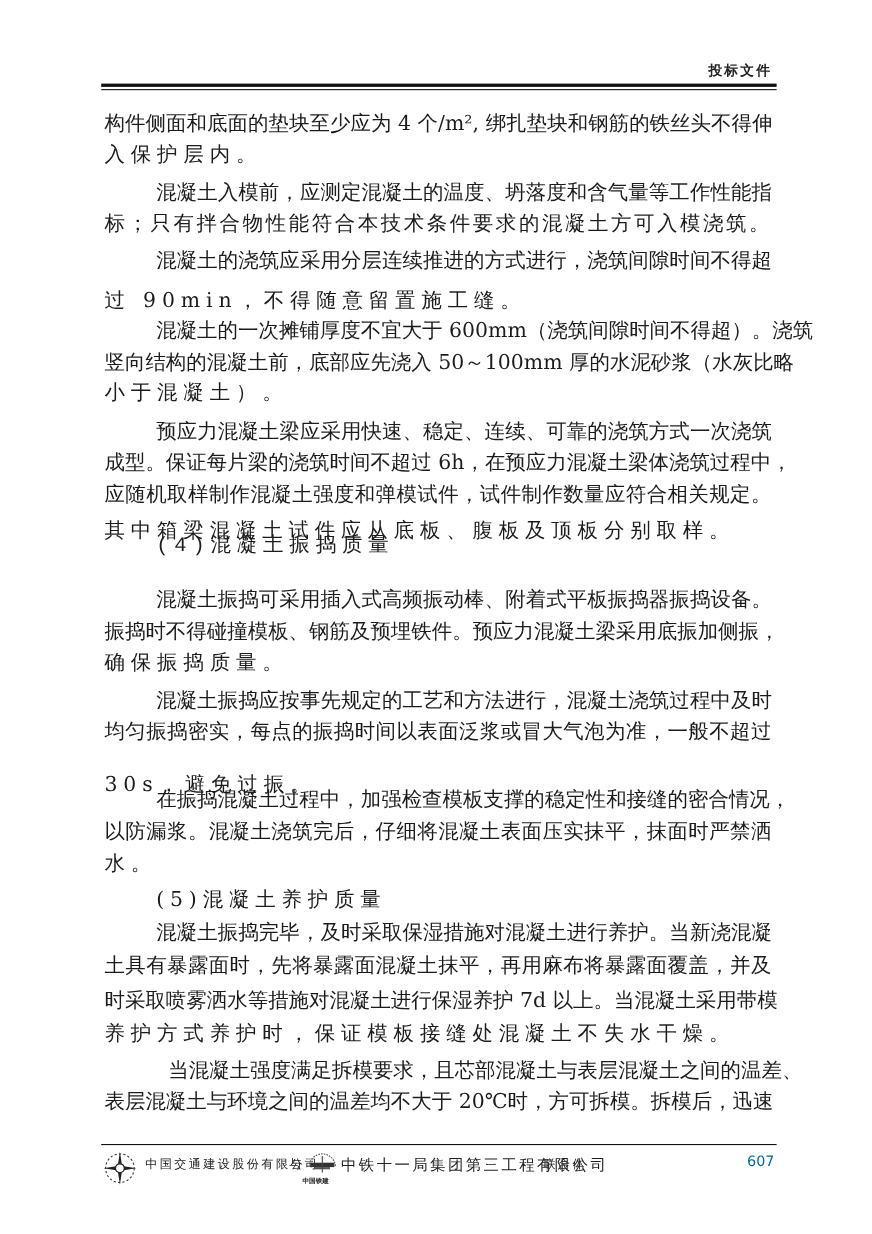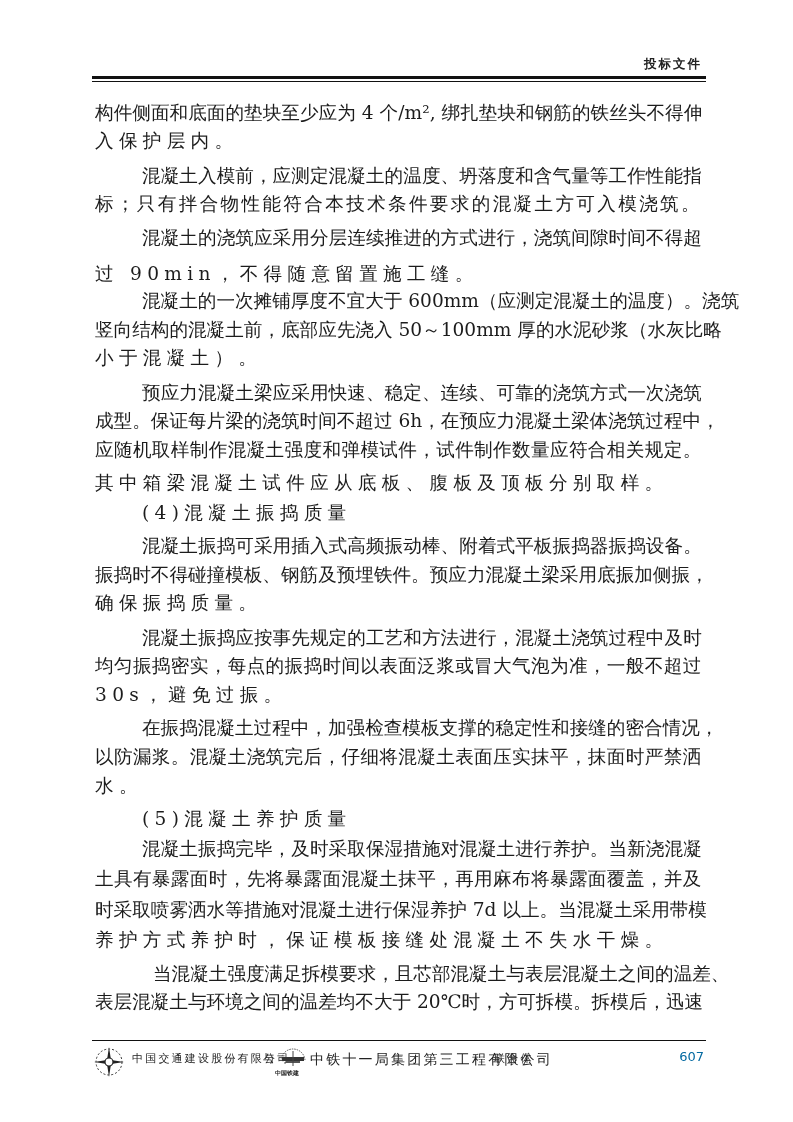--- a/index.html
+++ b/index.html
@@ -40,34 +40,34 @@
 <div class="rule-thick"></div>
 <div class="rule-thin"></div>
 
 <div class="body" id="body">
     <div class="line tighter" style="top: 100px; letter-spacing: 0.0351351px;">构件侧面和底面的垫块至少应为 4 个/m², 绑扎垫块和钢筋的铁丝头不得伸</div>
     <div class="line" style="top: 128px;">入保护层内。</div>
     <div class="line indent" style="top: 163px; letter-spacing: 0.0666667px;">混凝土入模前，应测定混凝土的温度、坍落度和含气量等工作性能指</div>
     <div class="line" style="top: 191px; letter-spacing: 2.33448px;">标；只有拌合物性能符合本技术条件要求的混凝土方可入模浇筑。</div>
     <div class="line indent" style="top: 225px; letter-spacing: 0.0666667px;">混凝土的浇筑应采用分层连续推进的方式进行，浇筑间隙时间不得超</div>
     <div class="line" style="top: 261px;">过 90min，不得随意留置施工缝。</div>
-    <div class="line indent tight" style="top: 288px; letter-spacing: 0px;">混凝土的一次摊铺厚度不宜大于 600mm（应测定混凝土的温度）。浇筑</div>
+    <div class="line indent tight" style="top: 288px; letter-spacing: 0px;">混凝土的一次摊铺厚度不宜大于 600mm（浇筑间隙时间不得超）。浇筑</div>
     <div class="line tighter" style="top: 317px; letter-spacing: 0px;">竖向结构的混凝土前，底部应先浇入 50～100mm 厚的水泥砂浆（水灰比略</div>
     <div class="line" style="top: 345px;">小于混凝土）。</div>
     <div class="line indent" style="top: 380px; letter-spacing: 0.0666667px;">预应力混凝土梁应采用快速、稳定、连续、可靠的浇筑方式一次浇筑</div>
     <div class="line tighter" style="top: 408px; letter-spacing: 0px;">成型。保证每片梁的浇筑时间不超过 6h，在预应力混凝土梁体浇筑过程中，</div>
     <div class="line" style="top: 437px; letter-spacing: 0.3625px;">应随机取样制作混凝土强度和弹模试件，试件制作数量应符合相关规定。</div>
     <div class="line" style="top: 470px;">其中箱梁混凝土试件应从底板、腹板及顶板分别取样。</div>
-    <div class="line indent" style="top: 500px;">(4)混凝土振捣质量</div>
+    <div class="line indent" style="top: 484px; font-family: Liberation Mono, monospace;">(4)混凝土振捣质量</div>
     <div class="line indent" style="top: 533px; letter-spacing: 0.0666667px;">混凝土振捣可采用插入式高频振动棒、附着式平板振捣器振捣设备。</div>
     <div class="line tight" style="top: 562px; letter-spacing: 0px;">振捣时不得碰撞模板、钢筋及预埋铁件。预应力混凝土梁采用底振加侧振，</div>
     <div class="line" style="top: 590px;">确保振捣质量。</div>
     <div class="line indent" style="top: 625px; letter-spacing: 0.0666667px;">混凝土振捣应按事先规定的工艺和方法进行，混凝土浇筑过程中及时</div>
     <div class="line" style="top: 653px; letter-spacing: 0.3625px;">均匀振捣密实，每点的振捣时间以表面泛浆或冒大气泡为准，一般不超过</div>
-    <div class="line" style="top: 682px;">30s，避免过振。</div>
+    <div class="line" style="top: 701px;">30s，避免过振。</div>
     <div class="line indent tight" style="top: 715px; letter-spacing: 0px;">在振捣混凝土过程中，加强检查模板支撑的稳定性和接缝的密合情况，</div>
     <div class="line" style="top: 744px; letter-spacing: 0.3625px;">以防漏浆。混凝土浇筑完后，仔细将混凝土表面压实抹平，抹面时严禁洒</div>
     <div class="line" style="top: 773px;">水。</div>
     <div class="line indent" style="top: 806px;">(5)混凝土养护质量</div>
     <div class="line indent" style="top: 836px; letter-spacing: 0.0666667px;">混凝土振捣完毕，及时采取保湿措施对混凝土进行养护。当新浇混凝</div>
     <div class="line" style="top: 866px; letter-spacing: 0.3625px;">土具有暴露面时，先将暴露面混凝土抹平，再用麻布将暴露面覆盖，并及</div>
     <div class="line tighter" style="top: 897px; letter-spacing: 0px;">时采取喷雾洒水等措施对混凝土进行保湿养护 7d 以上。当混凝土采用带模</div>
     <div class="line" style="top: 927px;">养护方式养护时，保证模板接缝处混凝土不失水干燥。</div>
     <div class="line indent tight" style="top: 961px; letter-spacing: 0px; margin-left: 11px;">当混凝土强度满足拆模要求，且芯部混凝土与表层混凝土之间的温差、</div>
     <div class="line tight" style="top: 989px; letter-spacing: 0px;">表层混凝土与环境之间的温差均不大于 20℃时，方可拆模。拆模后，迅速</div>

